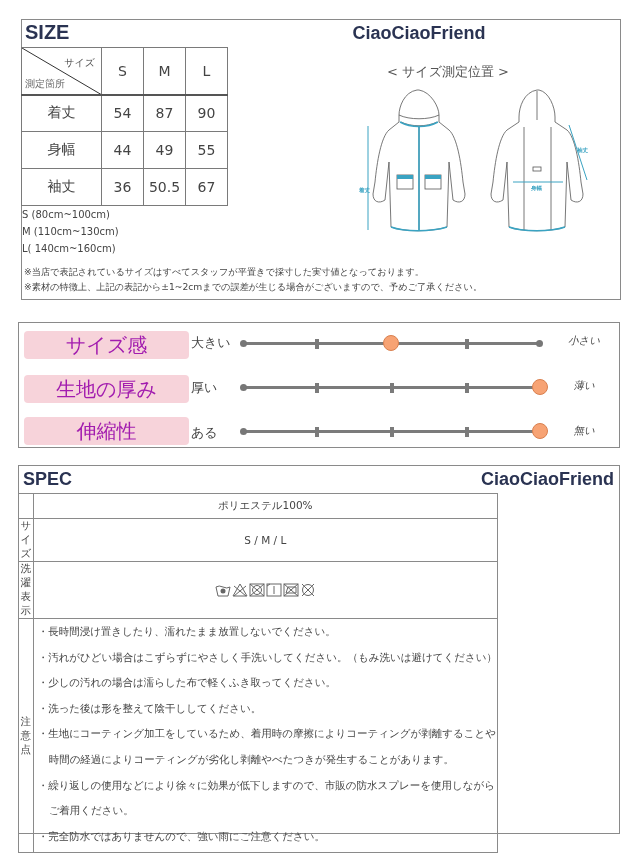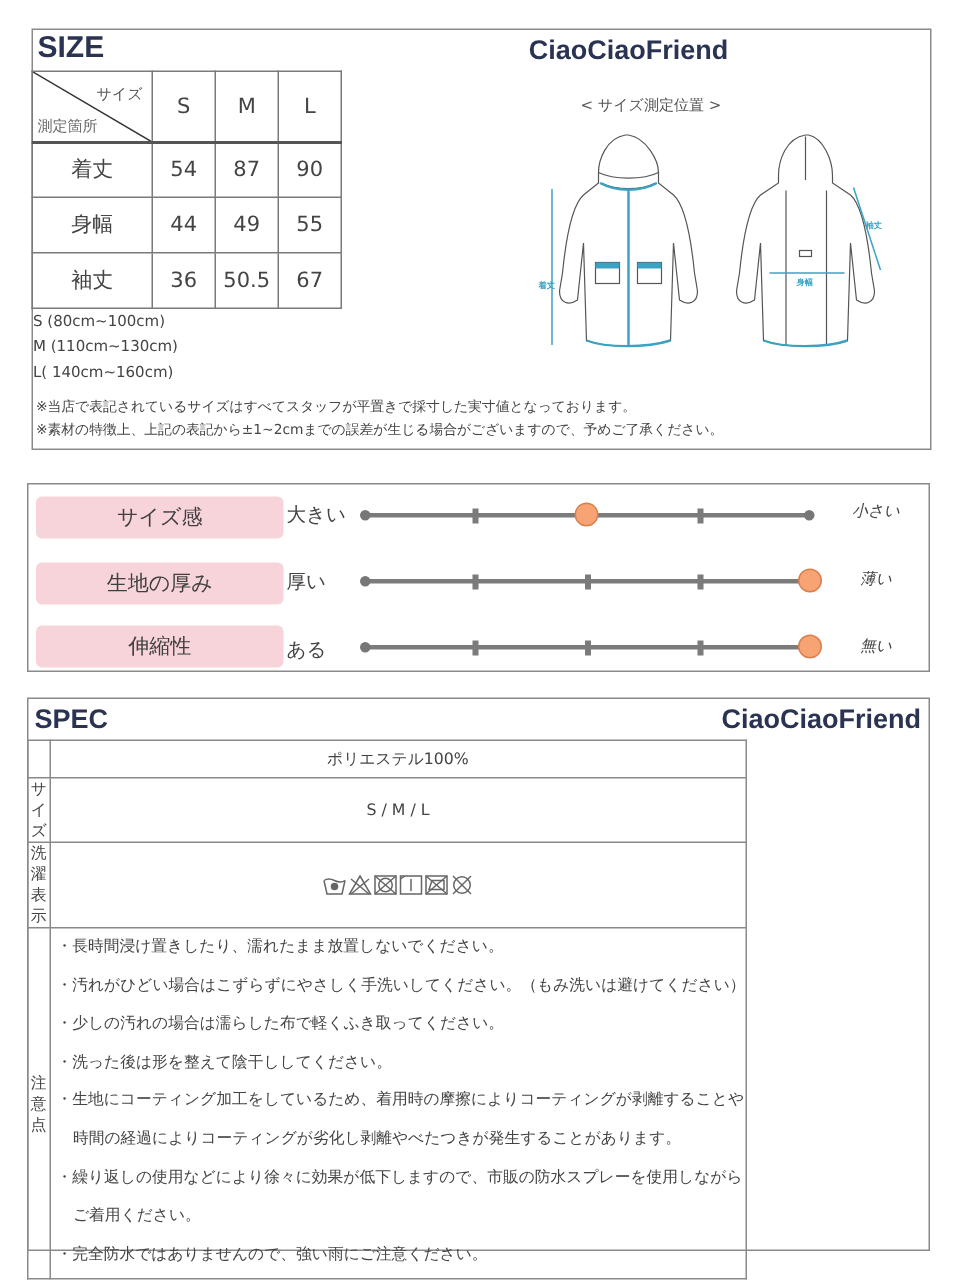--- a/index.html
+++ b/index.html
@@ -8,21 +8,21 @@
     font-family: "DejaVu Sans", "Liberation Sans", sans-serif; color: #444;
     overflow: hidden;
   }
   .abs { position: absolute; }
 
   
   #size-box { left: 21px; top: 19px; width: 600px; height: 281px; border: 1px solid #8a8a8a; }
   .heading { font-family: "Liberation Sans", sans-serif; font-weight: bold; color: #2a3352; }
   #size-heading { left: 3px; top: 1px; font-size: 20px; }
   #brand-top { left: 307px; top: 3px; font-size: 18px; width: 180px; text-align: center; }
-  #measure-caption { left: 365px; top: 43px; font-size: 10px; color: #555; }
+  #measure-caption { left: 365px; top: 43px; font-size: 13px; color: #555; }
 
   table.size {
     position: absolute; left: -1px; top: 27px; border-collapse: collapse;
     font-size: 14px; color: #444;
   }
   table.size td { border: 1px solid #7a7a7a; text-align: center; vertical-align: middle; }
   table.size tr.hdr td { height: 47px; }
   table.size tr.hdr { border-bottom: 2px solid #555; }
   table.size tr.row td { height: 37px; }
   table.size td.lbl { width: 80px; }
@@ -34,21 +34,21 @@
 
   .ranges { left: 0px; top: 186px; font-size: 10px; line-height: 17px; color: #444; }
   .notes { left: 2px; top: 244px; font-size: 9.2px; line-height: 15px; color: #444; white-space: nowrap; }
 
   #illus { left: 337px; top: 62px; width: 240px; height: 175px; }
 
   
   #slider-box { left: 18px; top: 322px; width: 602px; height: 126px; border: 1px solid #8a8a8a; }
   .pill {
     position: absolute; left: 5px; width: 165px; height: 28px; background: #f7d3da;
-    border-radius: 4px; font-size: 14px; color: #404040; text-align: center; line-height: 28px;
+    border-radius: 4px; font-size: 20px; color: #a21caf; text-align: center; line-height: 28px;
   }
   .lefttxt { position: absolute; left: 172px; font-size: 13px; color: #444; }
   .righttxt { position: absolute; font-size: 10.5px; color: #444; width: 40px; text-align: center; left: 545px; font-style: italic; }
   .track { position: absolute; left: 224px; width: 296px; height: 3px; background: #7b7b7b; }
   .endcap { position: absolute; width: 7px; height: 7px; border-radius: 50%; background: #777; top: -2px; }
   .tick { position: absolute; width: 4px; height: 10px; background: #7b7b7b; top: -3.5px; }
   .knob {
     position: absolute; width: 16px; height: 16px; border-radius: 50%;
     background: #f7a374; border: 1px solid #d9804f; top: -7px;
   }

